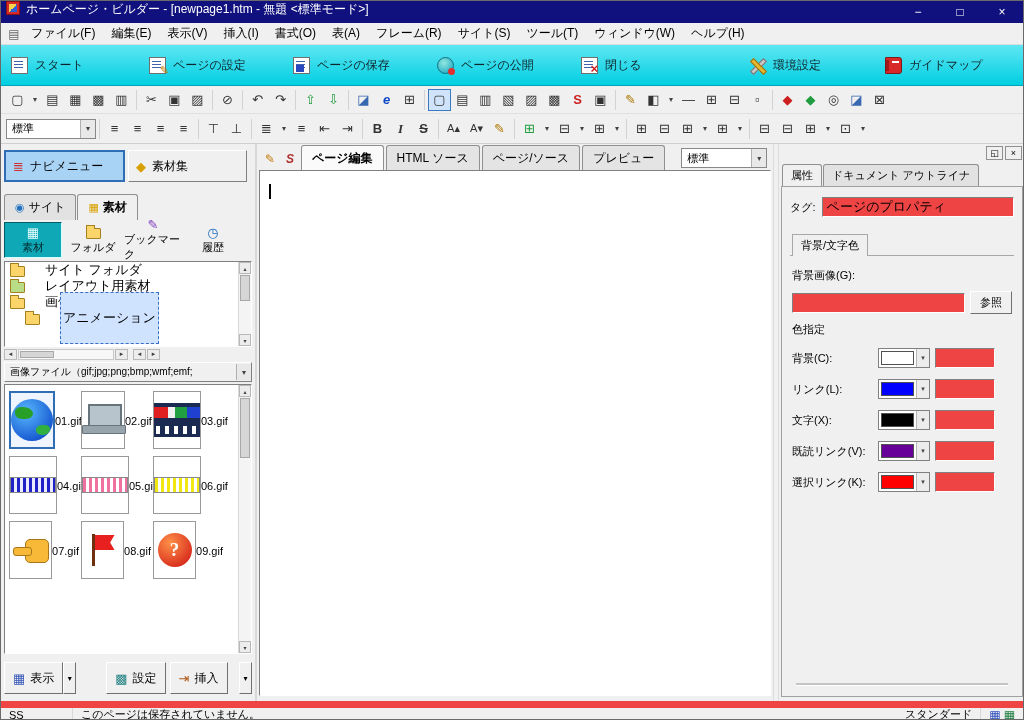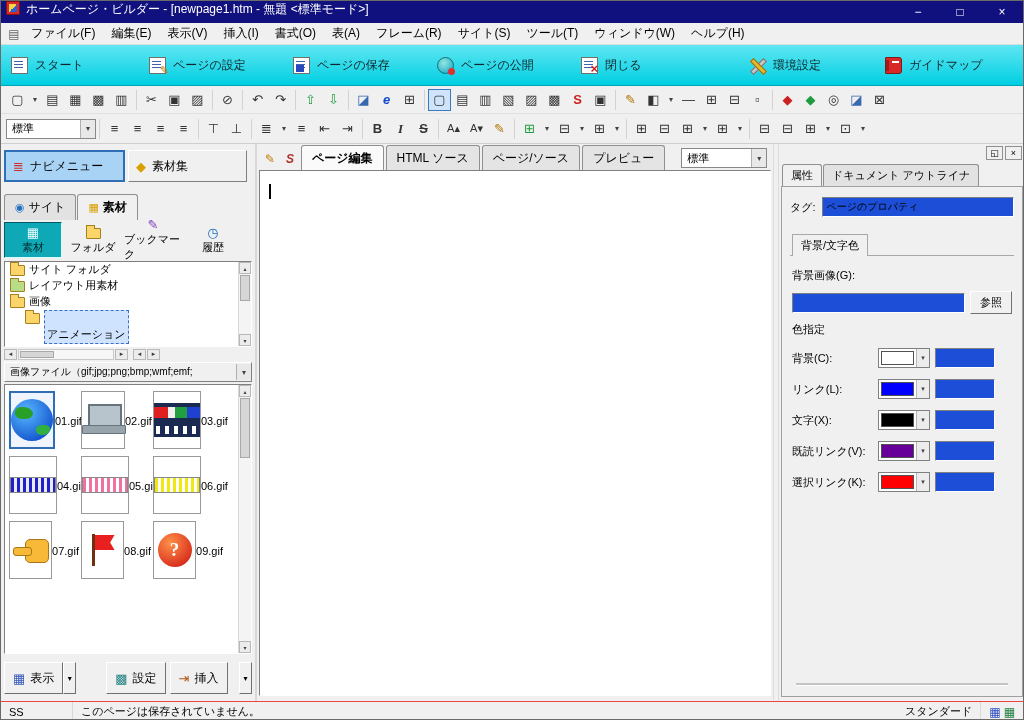--- a/index.html
+++ b/index.html
@@ -53,21 +53,21 @@
 .lp-subtabs{position:absolute;left:3px;top:52px;height:24px;display:flex;align-items:flex-end}
 .lp-subtab{display:flex;align-items:center;gap:4px;padding:4px 10px;font-size:12px;border:1px solid #909090;background:#e2e2e2;border-radius:3px 3px 0 0;border-bottom:none;margin-right:1px}
 .lp-subtab.sel{background:#f0f0f0;font-weight:bold}
 .lp-tools{position:absolute;left:3px;right:8px;top:78px;height:36px;display:flex;gap:2px}
 .lp-tool{width:58px;display:flex;flex-direction:column;align-items:center;justify-content:center;gap:1px;font-size:11px}
 .lp-tool.sel{background:#0fa8b6;border:1px solid;border-color:#045a62 #d8feff #d8feff #045a62;color:#00282c}
 .fold{width:15px;height:11px;background:#fbd56a;border:1px solid #a5801f;border-radius:1px;position:relative;flex:none;margin-top:3px}
 .fold::before{content:"";position:absolute;left:-1px;top:-4px;width:7px;height:3px;background:#fbd56a;border:1px solid #a5801f;border-bottom:none}
 .fold.green{background:#b9dc86}.fold.green::before{background:#b9dc86}
 .lp-tree{position:absolute;left:3px;right:3px;top:117px;height:86px;background:#fff;border:1px solid;border-color:#808080 #fff #fff #808080;overflow:hidden}
-.trow{display:flex;gap:4px;height:16px;padding-left:5px;font-size:11px;white-space:nowrap}
+.trow{display:flex;align-items:center;gap:20px;height:16px;padding-left:5px;font-size:13px;white-space:nowrap}
 .trow.indent{padding-left:20px}
 .tlbl.hl{border:1px dashed #3a6ecc;background:#cfe3ff;padding:16px 2px}
 .vscroll{position:absolute;right:0;top:0;bottom:0;width:13px;background:#f4f4f4;border-left:1px solid #d8d8d8}
 .vs-up,.vs-dn{position:absolute;left:0;right:0;height:12px;background:#ececec;border:1px solid #b8b8b8;display:flex;align-items:center;justify-content:center;font-size:6px;color:#404040}
 .vs-up{top:0}.vs-dn{bottom:0}
 .vs-up::after{content:"▴"}.vs-dn::after{content:"▾"}
 .vs-thumb{position:absolute;top:13px;left:1px;right:1px;height:26px;background:#d6d6d6;border:1px solid #a8a8a8}
 .lp-hscroll{position:absolute;left:3px;top:204px;height:12px;display:flex;align-items:center;gap:1px}
 .hs-btn{width:13px;height:11px;background:#ececec;border:1px solid #b8b8b8;display:flex;align-items:center;justify-content:center;font-size:7px;color:#404040;flex:none}
 .hs-track{width:96px;height:11px;background:#f7f7f7;border:1px solid #c8c8c8;position:relative;flex:none}
@@ -117,38 +117,38 @@
 
 .rightpanel{position:absolute;left:778px;top:143px;width:246px;height:557px;background:#f0f0f0}
 .rp-header{position:absolute;top:2px;right:3px;display:flex;gap:2px}
 .rp-winbtn{width:17px;height:14px;background:#f0f0f0;border:1px solid #909090;font-size:9px;display:flex;align-items:center;justify-content:center}
 .rp-tabs{position:absolute;left:3px;top:20px;height:22px;display:flex;align-items:flex-end}
 .rp-tab{padding:3px 8px;font-size:11px;background:#e2e2e2;border:1px solid #909090;border-bottom:none;border-radius:3px 3px 0 0;margin-right:1px;white-space:nowrap}
 .rp-tab.sel{background:#f0f0f0}
 .rp-body{position:absolute;left:2px;right:2px;top:42px;bottom:4px;border:1px solid #a0a0a0;background:#f0f0f0;padding:10px 8px 0}
 .tag-row{display:flex;align-items:center;gap:6px}
 .lbl11{font-size:11px;white-space:nowrap}
-.inp{background:#1d4ed8;border:1px solid;border-color:#808080 #fff #fff #808080;height:20px;font-size:10px;display:flex;align-items:center;padding:0 4px;overflow:hidden;white-space:nowrap}
+.inp{background:#ef4444;border:1px solid;border-color:#808080 #fff #fff #808080;height:20px;font-size:13px;display:flex;align-items:center;padding:0 4px;overflow:hidden;white-space:nowrap}
 .tag-row .inp{flex:1}
 .rp-subtabwrap{margin-top:16px;padding-left:2px}
 .rp-subtab{display:inline-block;padding:3px 8px;border:1px solid #a8a8a8;border-bottom:none;background:#f0f0f0;position:relative;top:1px;font-size:11px}
 .rp-group{border-top:1px solid #a8a8a8;padding:12px 2px 0}
 .bg-row{display:flex;align-items:center;margin-top:8px;gap:5px}
 .bg-row .inp{flex:1}
 .btn3d{background:#f0f0f0;border:1px solid;border-color:#fff #707070 #707070 #fff;padding:3px 9px;font-size:11px;white-space:nowrap}
 .color-section{font-size:11px;margin-top:8px}
 .color-row{display:flex;align-items:center;margin-top:11px}
 .cr-lbl{width:86px;font-size:11px;flex:none;white-space:nowrap}
 .swbox{width:52px;height:20px;background:#fff;border:1px solid #808080;display:flex;flex:none}
 .sw{flex:1;margin:2px;border:1px solid #505050}
 .swc{width:13px;border-left:1px solid #b8b8b8;background:#ececec;display:flex;align-items:center;justify-content:center;font-size:7px;color:#444}
 .cr-inp{width:60px;margin-left:5px}
 .rp-groove{position:absolute;left:14px;right:14px;bottom:10px;height:3px;background:#c4c4c4;border-bottom:1px solid #fff}
 
-.statusbar{position:absolute;left:0;top:700px;width:100%;height:20px;background:#f0f0f0;border-top:1px solid #ef4444;display:flex;align-items:center;font-size:11px}
+.statusbar{position:absolute;left:0;top:700px;width:100%;height:20px;background:#f0f0f0;border-top:7px solid #ef4444;display:flex;align-items:center;font-size:11px}
 .sb-cell{padding:0 8px;height:100%;display:flex;align-items:center;border-right:1px solid #d8d8d8;white-space:nowrap}
 .sb-msg{flex:1;border-right:none}
 .sb-icons{gap:3px;border-right:none}
 .sb-ic{color:#3050c0;font-size:12px}
 </style>
 </head>
 <body>
 
 <div class="titlebar">
   <span class="app-icon"></span>

